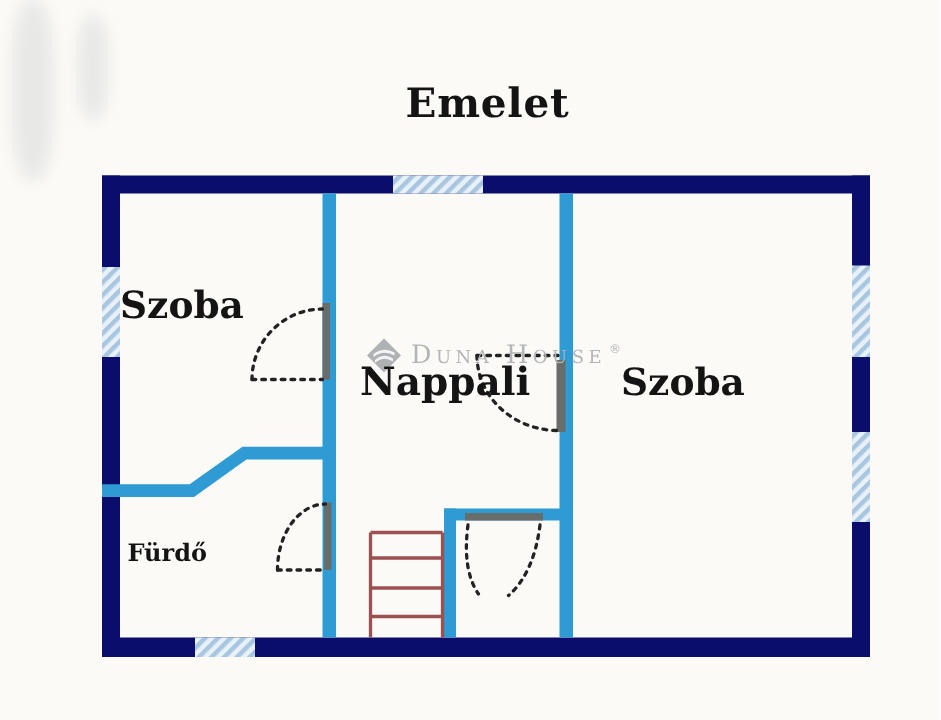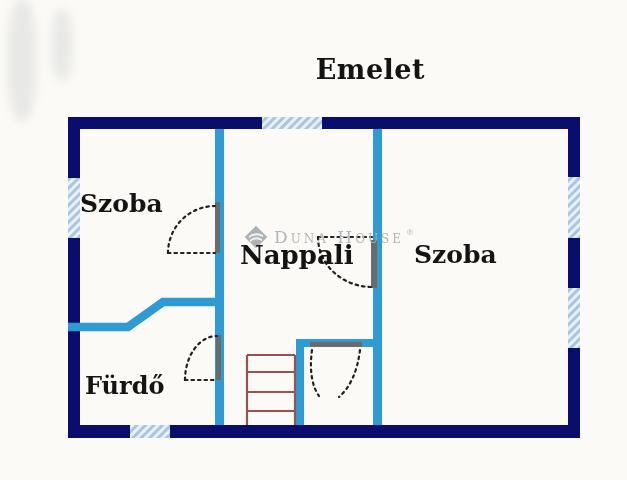--- a/index.html
+++ b/index.html
@@ -7,30 +7,30 @@
     position:relative;
     width:627px;height:480px;
     background:#fbfaf6;
     overflow:hidden;
     font-family:"DejaVu Serif","Liberation Serif",serif;
   }
   .smudge{position:absolute;background:rgba(190,192,196,0.30);filter:blur(5px);border-radius:40%;}
   .plan-svg{position:absolute;left:0;top:0;}
   .title{
     position:absolute;left:225px;top:54px;width:200px;
-    text-align:right;font-size:27px;font-weight:bold;color:#141414;
+    text-align:center;font-size:27px;font-weight:bold;color:#141414;
     letter-spacing:0.5px;
   }
   .room-label{
     position:absolute;text-align:left;font-weight:bold;color:#141414;
   }
   .lbl-szoba-left{left:80px;top:189px;width:122px;font-size:25px;}
   .lbl-nappali{left:240px;top:240px;width:110px;font-size:26px;}
   .lbl-szoba-right{left:414px;top:240px;width:120px;font-size:25px;}
-  .lbl-furdo{left:85px;top:359px;width:120px;font-size:24px;margin-top:12px;}
+  .lbl-furdo{left:85px;top:359px;width:120px;font-size:16px;}
   .lbl-gardrob{left:301px;top:376px;width:80px;font-size:15px;}
   .watermark{
     position:absolute;left:243px;top:224px;height:26px;
     display:flex;align-items:center;gap:5px;
     color:#b3b6b8;
   }
   .watermark .wm-text{
     font-variant:small-caps;
     font-size:17px;letter-spacing:3px;line-height:1;
     white-space:nowrap;

